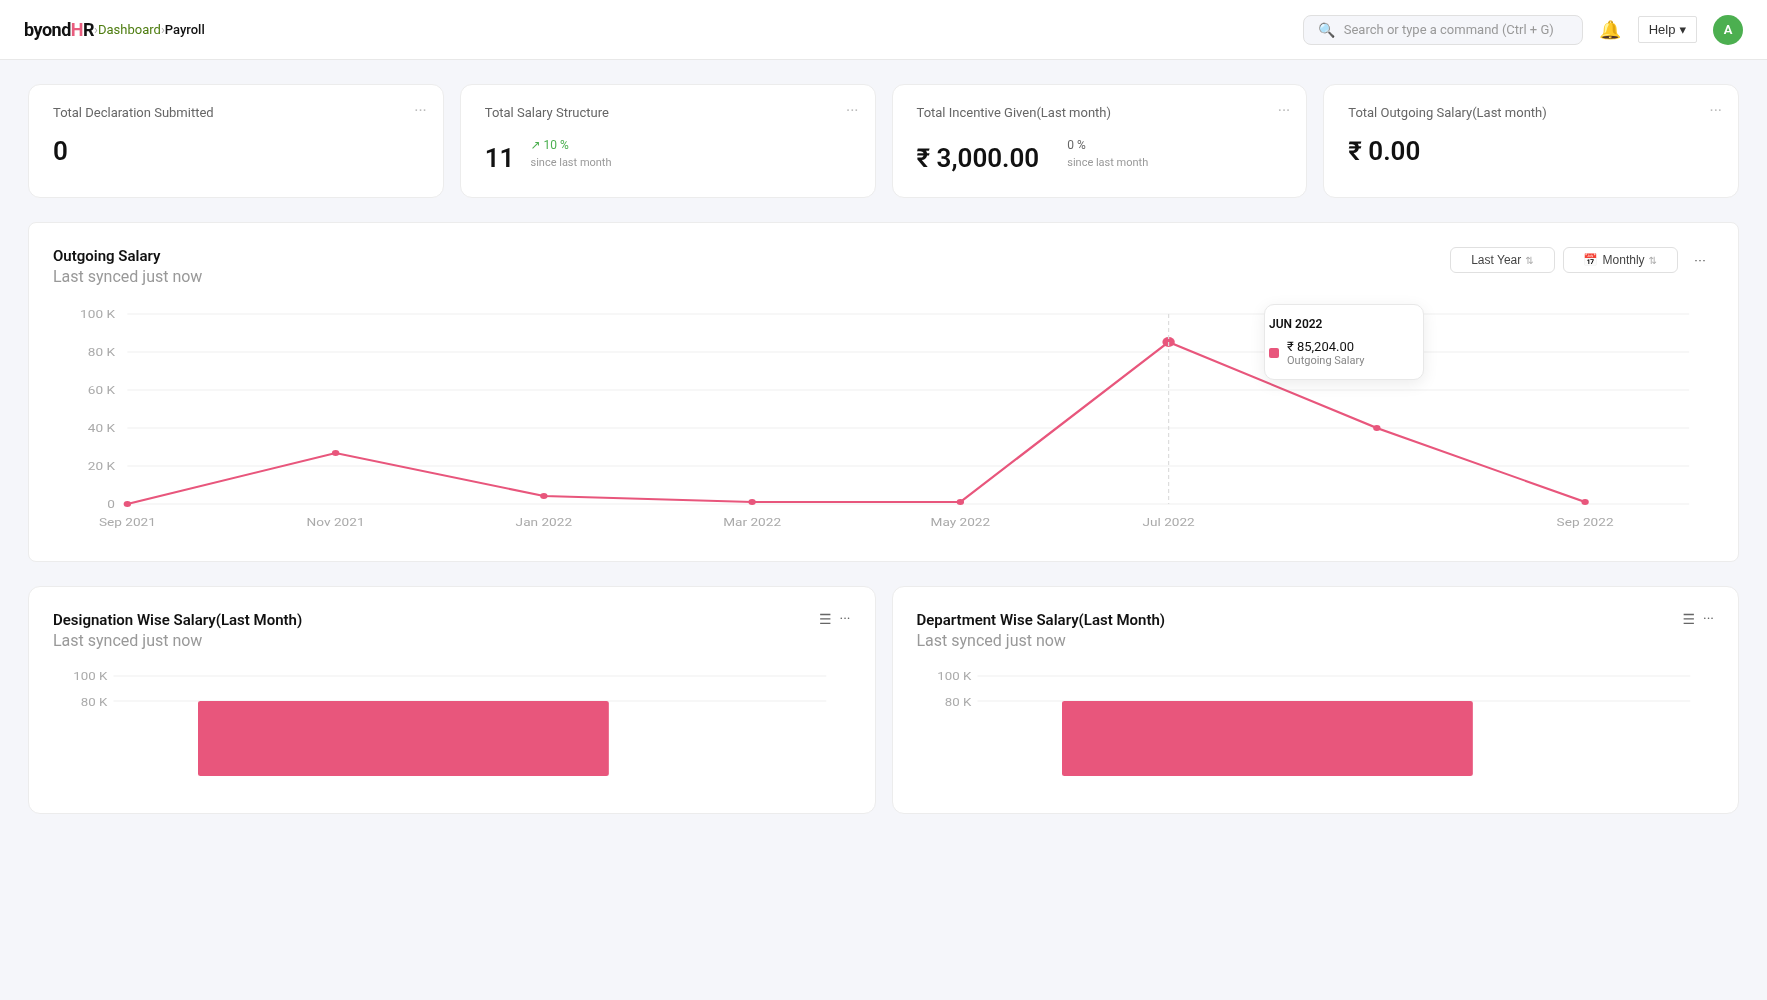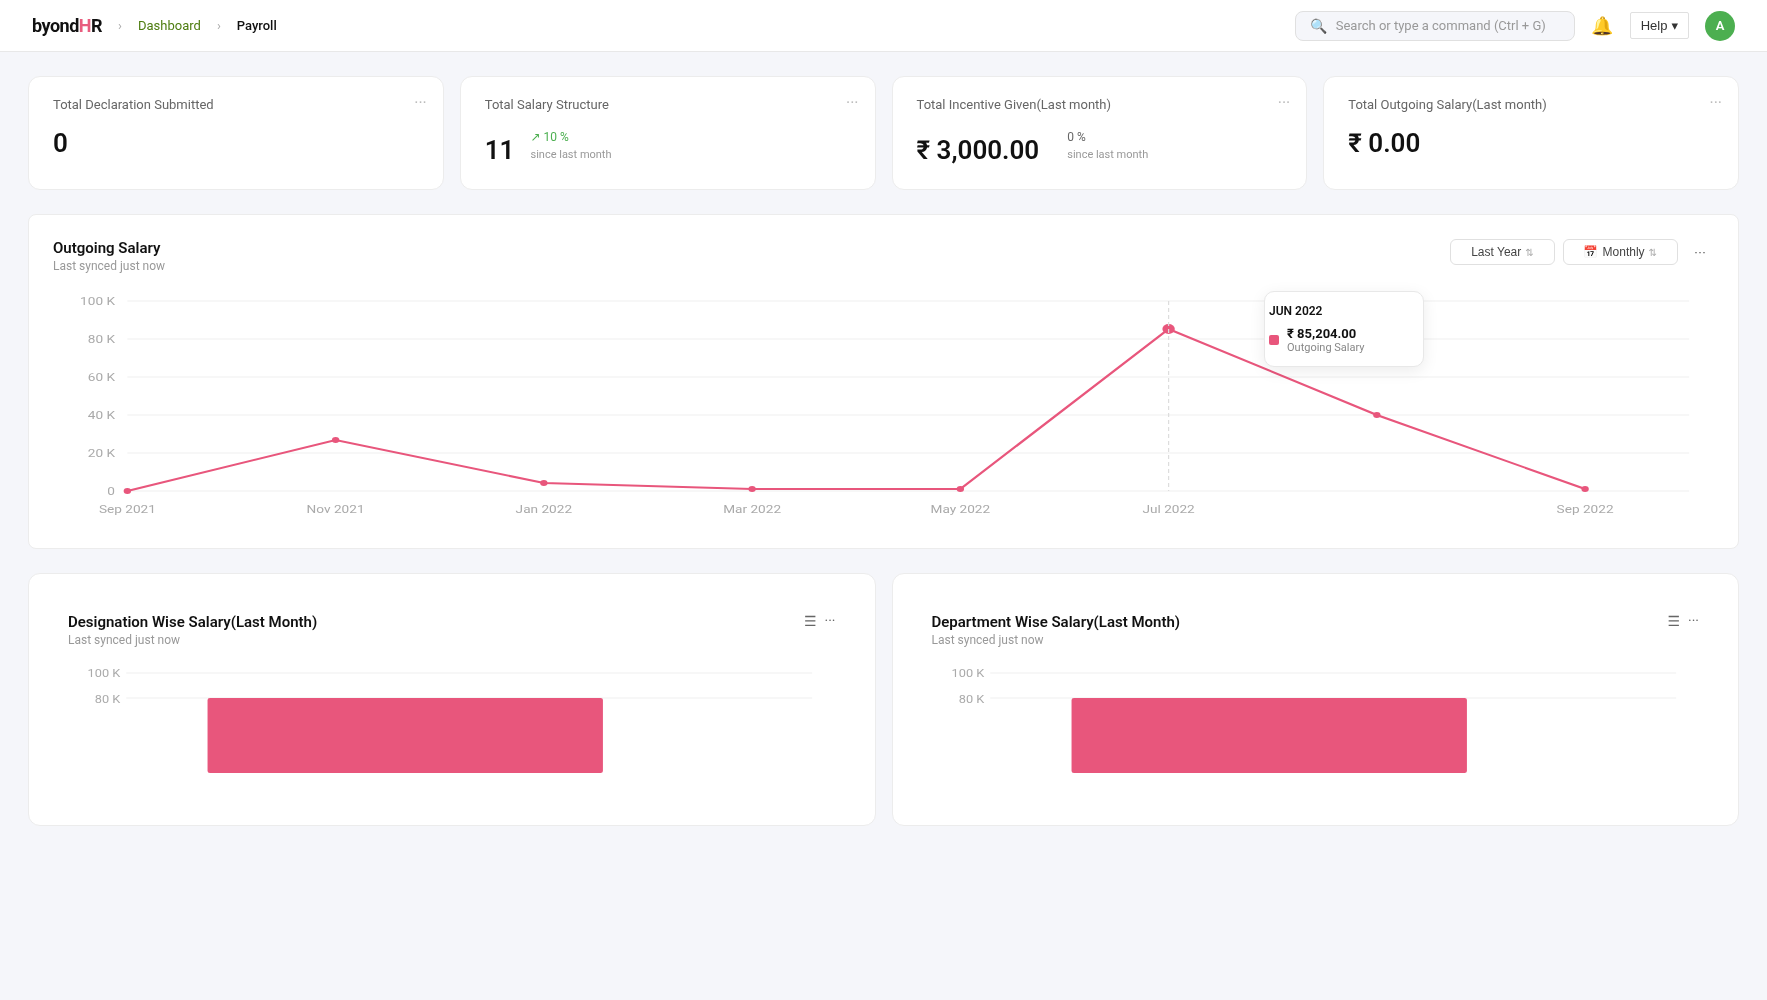--- a/index.html
+++ b/index.html
@@ -4,23 +4,23 @@
   <style>
     * { box-sizing: border-box; margin: 0; padding: 0; }
     body { font-family: -apple-system, BlinkMacSystemFont, 'Segoe UI', Roboto, sans-serif; background: #f5f6fa; color: #222; font-size: 14px; }
 
     
     .topnav {
       background: #fff;
       border-bottom: 1px solid #e8e8e8;
       display: flex;
       align-items: center;
-      padding: 0 32px;
-      height: 52px;
-      gap: 16px;
+      padding: 0 24px;
+      height: 60px;
+      gap: 0;
     }
     .brand {
       font-weight: 700;
       font-size: 18px;
       color: #111;
       letter-spacing: -0.5px;
     }
     .brand span { color: #e85d7e; }
     .breadcrumb-sep { color: #aaa; font-size: 13px; }
     .breadcrumb-item { color: #4d7c0f; font-size: 13px; cursor: pointer; }
@@ -72,21 +72,21 @@
     .stat-since { font-size: 11px; color: #999; margin-top: 4px; }
     .stat-menu { position: absolute; top: 16px; right: 16px; color: #bbb; cursor: pointer; font-size: 16px; }
 
     
     .chart-card {
       background: #fff; border-radius: 8px; border: 1px solid #ececec;
       padding: 24px; margin-bottom: 24px; position: relative;
     }
     .chart-header { display: flex; align-items: flex-start; justify-content: space-between; margin-bottom: 8px; }
     .chart-title { font-size: 15px; font-weight: 600; color: #111; }
-    .chart-subtitle { font-size: 12px; color: #999; margin-top: 2px; }
+    .chart-subtitle { font-size: 16px; color: #999; margin-top: 2px; }
     .chart-controls { display: flex; align-items: center; gap: 8px; }
     .ctrl-btn {
       display: flex; align-items: center; gap: 4px;
       border: 1px solid #e0e0e0; border-radius: 6px;
       padding: 5px 20px; font-size: 12px; color: #444;
       background: #fff; cursor: pointer;
     }
     .ctrl-btn .arrow { color: #aaa; font-size: 10px; }
 
     
@@ -100,28 +100,28 @@
       background: #fff;
       border: 1px solid #e8e8e8;
       border-radius: 10px;
       padding: 12px 4px;
       box-shadow: 0 4px 16px rgba(0,0,0,0.08);
       min-width: 160px;
     }
     .tooltip-date { font-size: 12px; font-weight: 600; color: #111; margin-bottom: 8px; }
     .tooltip-row { display: flex; align-items: center; gap: 8px; font-size: 12px; color: #444; }
     .tooltip-dot { width: 10px; height: 10px; border-radius: 2px; background: #e8567c; flex-shrink: 0; }
-    .tooltip-amount { font-size: 13px; font-weight: 700; color: #111; }
+    .tooltip-amount { font-size: 13px; font-weight: 400; color: #111; }
     .tooltip-name { font-size: 11px; color: #888; }
 
     
     .bottom-row { display: grid; grid-template-columns: 1fr 1fr; gap: 16px; }
     .bottom-chart-card {
       background: #fff; border-radius: 12px; border: 1px solid #ececec;
-      padding: 39px;
+      padding: 24px;
     }
     .bottom-chart-header { display: flex; align-items: flex-start; justify-content: space-between; margin-bottom: 4px; }
     .bottom-chart-controls { display: flex; align-items: center; gap: 8px; }
     .filter-icon { color: #666; cursor: pointer; font-size: 14px; }
 
     
     .bar-chart-area { margin-top: 16px; position: relative; }
     .bar-chart-svg { width: 100%; height: 120px; }
   </style>
 </head>

